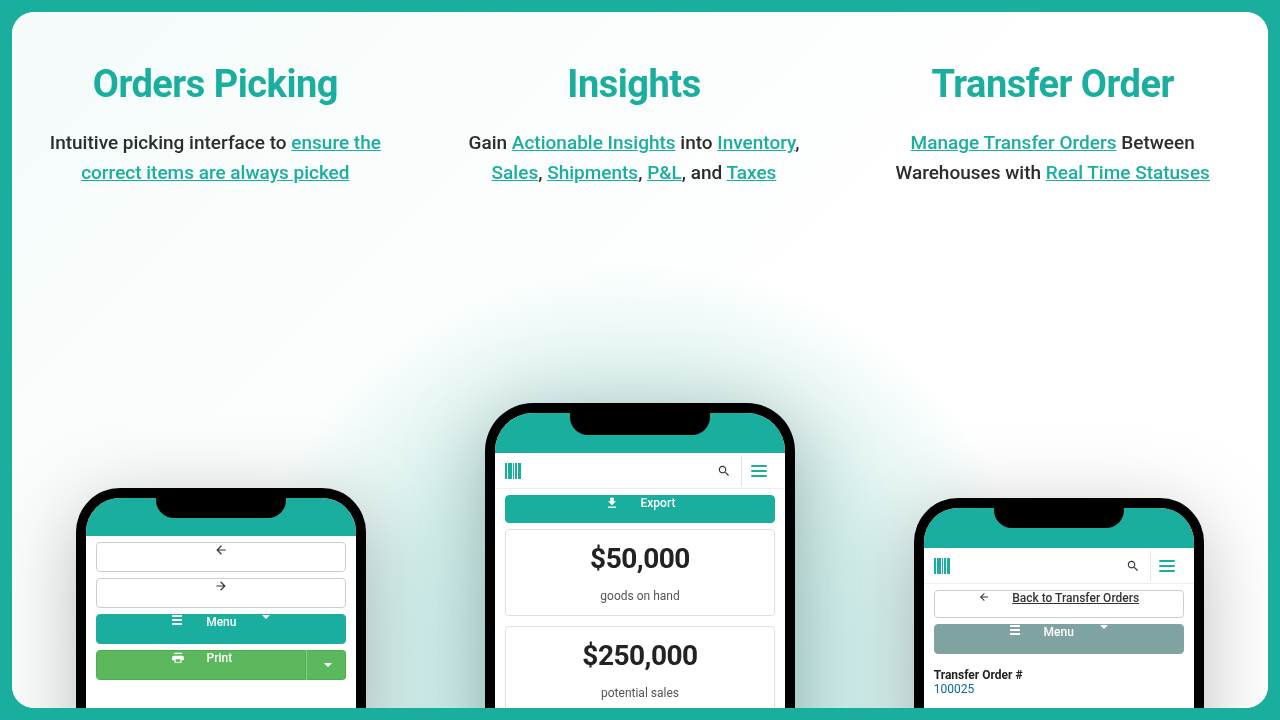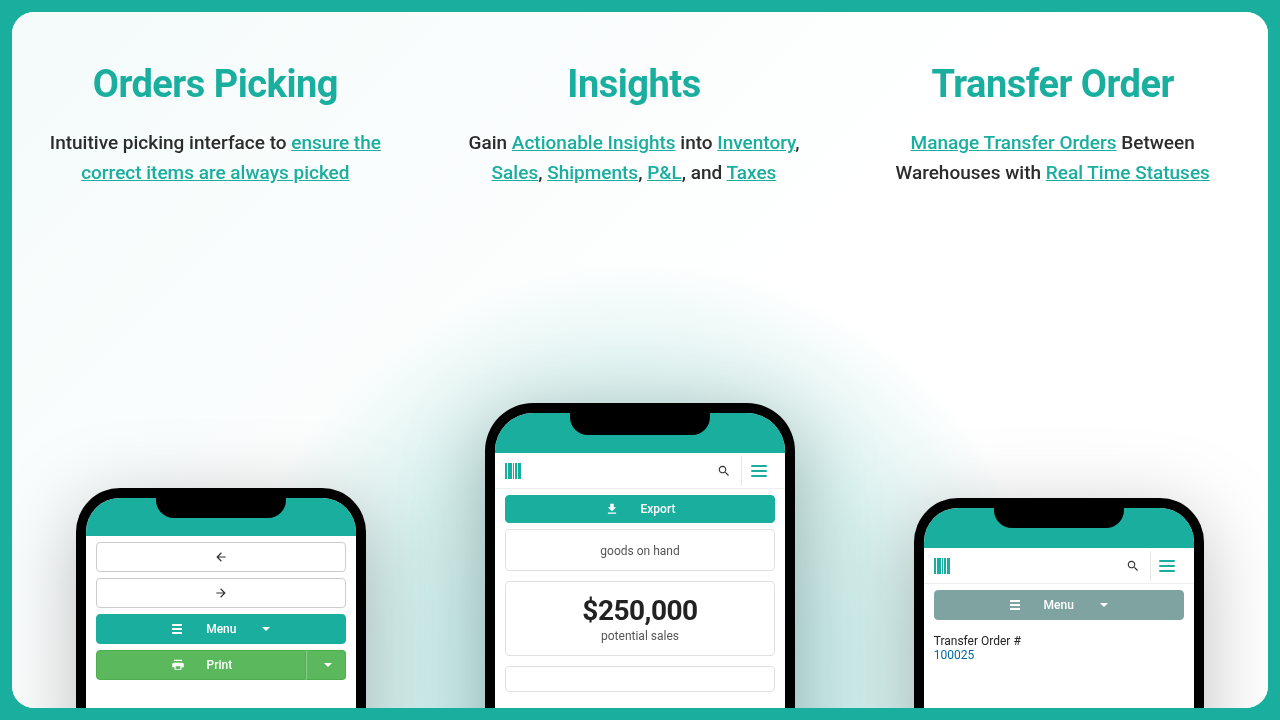--- a/index.html
+++ b/index.html
@@ -41,39 +41,39 @@
   .ico-btn { width: 34px; height: 30px; display: flex; align-items: center; justify-content: center; color: #333; }
   .ico-btn.border { border-left: 1px solid #e5e5e5; }
   .hamb { display: flex; flex-direction: column; gap: 3px; }
   .hamb span { width: 16px; height: 2px; background: #1aae9f; border-radius: 1px; }
 
   .inner { padding: 6px 10px; }
 
   .badge-top { background: #1aae9f; color: #fff; text-align: center; padding: 6px 0 8px 0; font-size: 12px; }
   .badge-top .thumb { font-size: 14px; line-height: 1; }
 
-  .btn { display: flex; align-items: center; justify-content: center; gap: 22px; width: 100%; height: 30px; border-radius: 4px; font-size: 12px; font-weight: 500; margin-bottom: 6px; border: 1px solid #ccc; background: #fff; color: #333; }
+  .btn { display: flex; align-items: flex-start; justify-content: center; gap: 22px; width: 100%; height: 30px; border-radius: 4px; font-size: 12px; font-weight: 500; margin-bottom: 6px; border: 1px solid #ccc; background: #fff; color: #333; }
   .btn.arrow { color: #333; }
   .btn.teal { background: #1aae9f; border-color: #1aae9f; color: #fff; }
   .btn.green { background: #5cb85c; border-color: #4cae4c; color: #fff; }
   .btn.export { background: #1aae9f; border-color: #1aae9f; color: #fff; height: 28px; }
   .btn.menu-grey { background: #7fa3a1; border-color: #7fa3a1; color: #fff; height: 30px; }
   .btn.back { background: #fff; border-color: #ccc; color: #333; height: 28px; }
 
   .split { display: flex; gap: 0; margin-bottom: 6px; }
   .split .btn { margin-bottom: 0; border-radius: 4px 0 0 4px; flex: 1; }
   .split .caret { width: 40px; background: #5cb85c; border: 1px solid #4cae4c; border-left-color: rgba(255,255,255,0.3); border-radius: 0 4px 4px 0; display: flex; align-items: center; justify-content: center; color: #fff; }
 
   .statbox { border: 1px solid #e0e0e0; border-radius: 4px; margin-bottom: 10px; padding: 12px 0; text-align: center; }
   .statbox .val { font-size: 26px; font-weight: 700; color: #222; letter-spacing: -0.5px; }
-  .statbox .lbl { font-size: 12px; color: #555; margin-top: 2px; }
+  .statbox .lbl { font-size: 12px; color: #555; margin-top: 14px; }
   .col.c2 .statbox .val { font-size: 28px; }
 
   .detail { font-size: 12px; margin-bottom: 10px; }
-  .detail .k { font-weight: 400; color: #222; }
+  .detail .k { font-weight: 700; color: #222; }
   .detail .v { color: #0369a1; margin-top: 0; }
 
   .caret-down::after { content: ""; display: inline-block; border-top: 4px solid currentColor; border-left: 4px solid transparent; border-right: 4px solid transparent; margin-left: 4px; vertical-align: middle; }
   .list-ico { display: inline-flex; flex-direction: column; gap: 2px; margin-right: 2px; }
   .list-ico span { width: 10px; height: 2px; background: currentColor; }
 
   svg.ic { width: 14px; height: 14px; }
 </style>
 </head>
 <body>
@@ -162,20 +162,21 @@
               </span>
             </div>
             <div class="inner">
               <div class="btn export">
                 <svg class="ic" viewBox="0 0 24 24" fill="#fff">
                     <path d="M19 9h-4V3H9v6H5l7 7 7-7zM5 18v2h14v-2H5z"></path>
                   </svg>
                 <span>Export</span>
               </div>
               <div class="statbox">
+                <div class="val">$50,000</div>
                 <div class="lbl">goods on hand</div>
               </div>
               <div class="statbox">
                 <div class="val">$250,000</div>
                 <div class="lbl">potential sales</div>
               </div>
               <div class="statbox">
                 
                 
               </div>
@@ -213,20 +214,26 @@
               </span>
               <span class="ico-btn border">
                 <span class="hamb">
                     <span></span>
                     <span></span>
                     <span></span>
                   </span>
               </span>
             </div>
             <div class="inner">
+              <div class="btn back">
+                <svg class="ic" viewBox="0 0 24 24" style="width:12px;height:12px">
+                    <path d="M20 11H7.8l5.6-5.6L12 4l-8 8 8 8 1.4-1.4L7.8 13H20z" fill="#333"></path>
+                  </svg>
+                <span style="text-decoration:underline">Back to Transfer Orders</span>
+              </div>
               <div class="btn menu-grey caret-down">
                 <span class="list-ico">
                     <span></span>
                     <span></span>
                     <span></span>
                   </span>
                 <span>Menu</span>
               </div>
               <div style="height:8px"></div>
               <div class="detail">

